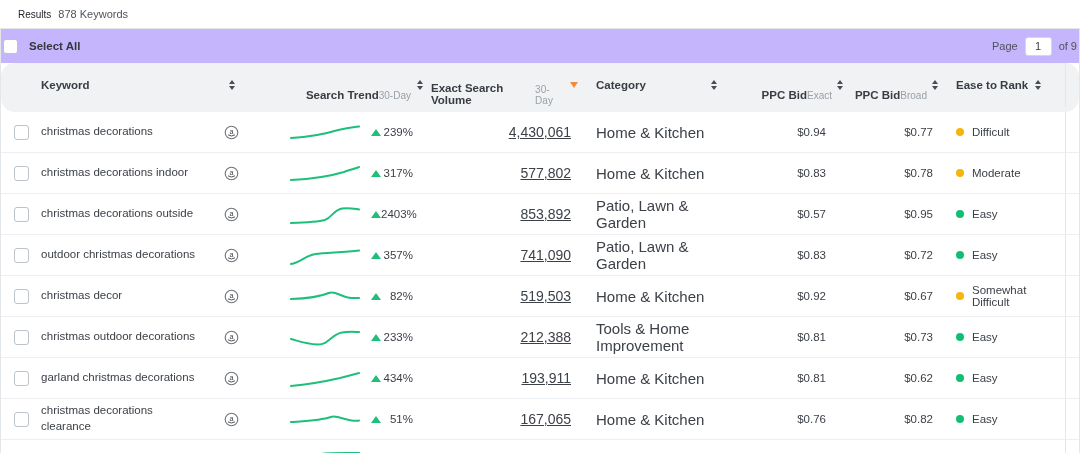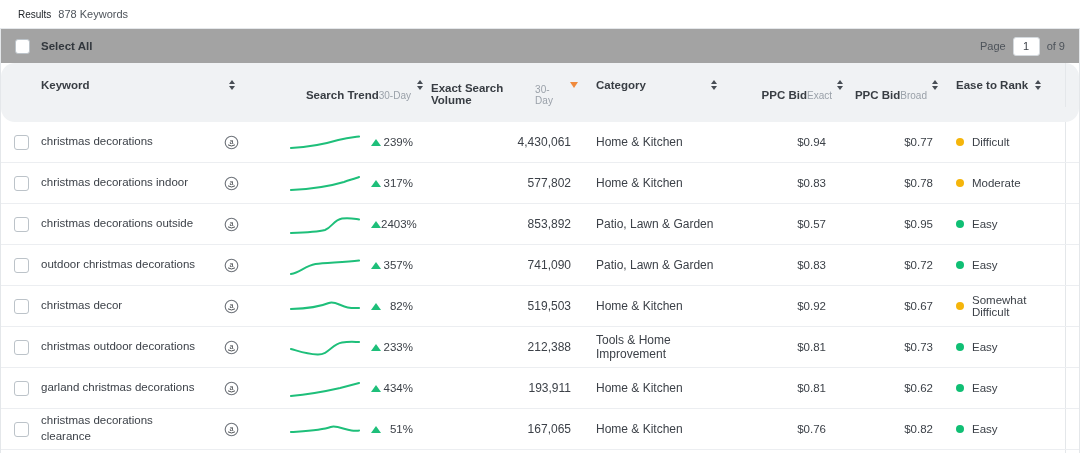--- a/index.html
+++ b/index.html
@@ -14,36 +14,36 @@
 
   
   .results-header { height:28px; display:flex; align-items:center; padding-left:18px; gap:7px; }
   .results-title { font-size:10px; font-weight:400; color:#22262b; }
   .results-count { font-size:11px; color:#4d535a; }
 
   
   .card { border:1px solid #e4e7ea; border-bottom:none; height:425px; overflow:hidden; }
 
   
-  .toolbar { height:34px; display:flex; align-items:center; justify-content:space-between; padding:0 14px; background:#a3a3a3; }
+  .toolbar { height:34px; display:flex; align-items:center; justify-content:space-between; padding:0 2px; background:#c4b5fd; }
   .select-all { display:flex; align-items:center; gap:11px; cursor:pointer; }
   .checkbox { width:15px; height:15px; border:1.5px solid #bcc3c9; border-radius:3px; background:#fff; flex:0 0 auto; }
   .select-all-label { font-size:11.5px; font-weight:700; color:#32373d; }
   .pagination { display:flex; align-items:center; gap:7px; font-size:11px; color:#4d535a; }
   .page-input { width:27px; height:19px; border:1px solid #d4d9dd; border-radius:3px; text-align:center; font-size:11px; color:#3c4148; font-family:"Liberation Sans", sans-serif; }
 
   
   .grid-row {
     display:grid;
     grid-template-columns:40px 220px 170px 155px 145px 120px 95px 119px 16px;
     align-items:center;
   }
 
   
-  .thead { height:59px; background:#f0f2f4;border-radius:14px; }
+  .thead { height:49px; background:#f0f2f4;border-radius:14px; }
   .thead .grid-row { height:44px; }
   .th { display:flex; align-items:center; font-size:11.5px; font-weight:700; color:#383d43; }
   .th-sub { font-size:10px; font-weight:400; color:#9aa1a9; margin-top:20px; }
   .th-stack { display:flex; flex-direction:row; }
   .th-stack.right { align-items:flex-end; }
   .th-keyword { justify-content:space-between; padding-right:26px; }
   .th-trend { justify-content:flex-end; gap:6px; padding-right:8px; }
   .th-volume { justify-content:flex-end; gap:6px; padding-right:8px; }
   .th-category { justify-content:space-between; padding-left:10px; padding-right:14px; }
   .th-ppc { justify-content:flex-end; gap:5px; padding-right:8px; }
@@ -59,22 +59,22 @@
   .tbody .grid-row { height:41px; border-bottom:1px solid #eceef1; background:#fff; }
   .cell { display:flex; align-items:center; height:100%; }
   .cell-select { justify-content:center; }
   .cell-keyword { justify-content:space-between; padding-right:22px; }
   .kw-text { font-size:11.5px; color:#3c4148; line-height:1.35; max-width:155px; }
   .marketplace { display:flex; align-items:center; }
   .cell-trend { }
   .spark { margin-left:28px; flex:0 0 auto; }
   .delta-up { width:0; height:0; border-left:5px solid transparent; border-right:5px solid transparent; border-bottom:7px solid #1ebf7a; margin-left:10px; flex:0 0 auto; }
   .pct { flex:1; text-align:right; padding-right:18px; font-size:11.5px; color:#3c4148; }
-  .cell-volume { justify-content:flex-end; padding-right:15px; font-size:12px; }
-  .cell-category { padding-left:10px; font-size:12px; }
+  .cell-volume { justify-content:flex-end; padding-right:15px; font-size:14px;text-decoration:underline; }
+  .cell-category { padding-left:10px; font-size:15px; }
   .cell-money { justify-content:flex-end; font-size:11.5px; }
   .cell-exact { padding-right:25px; }
   .cell-broad { padding-right:13px; }
   .cell-ease { padding-left:10px; gap:8px; font-size:11.5px; }
   .dot { width:8px; height:8px; border-radius:50%; flex:0 0 auto; }
   .col-extra { border-left:1px solid #e4e7ea; height:100%; }
 </style>
 </head>
 <body>
 

